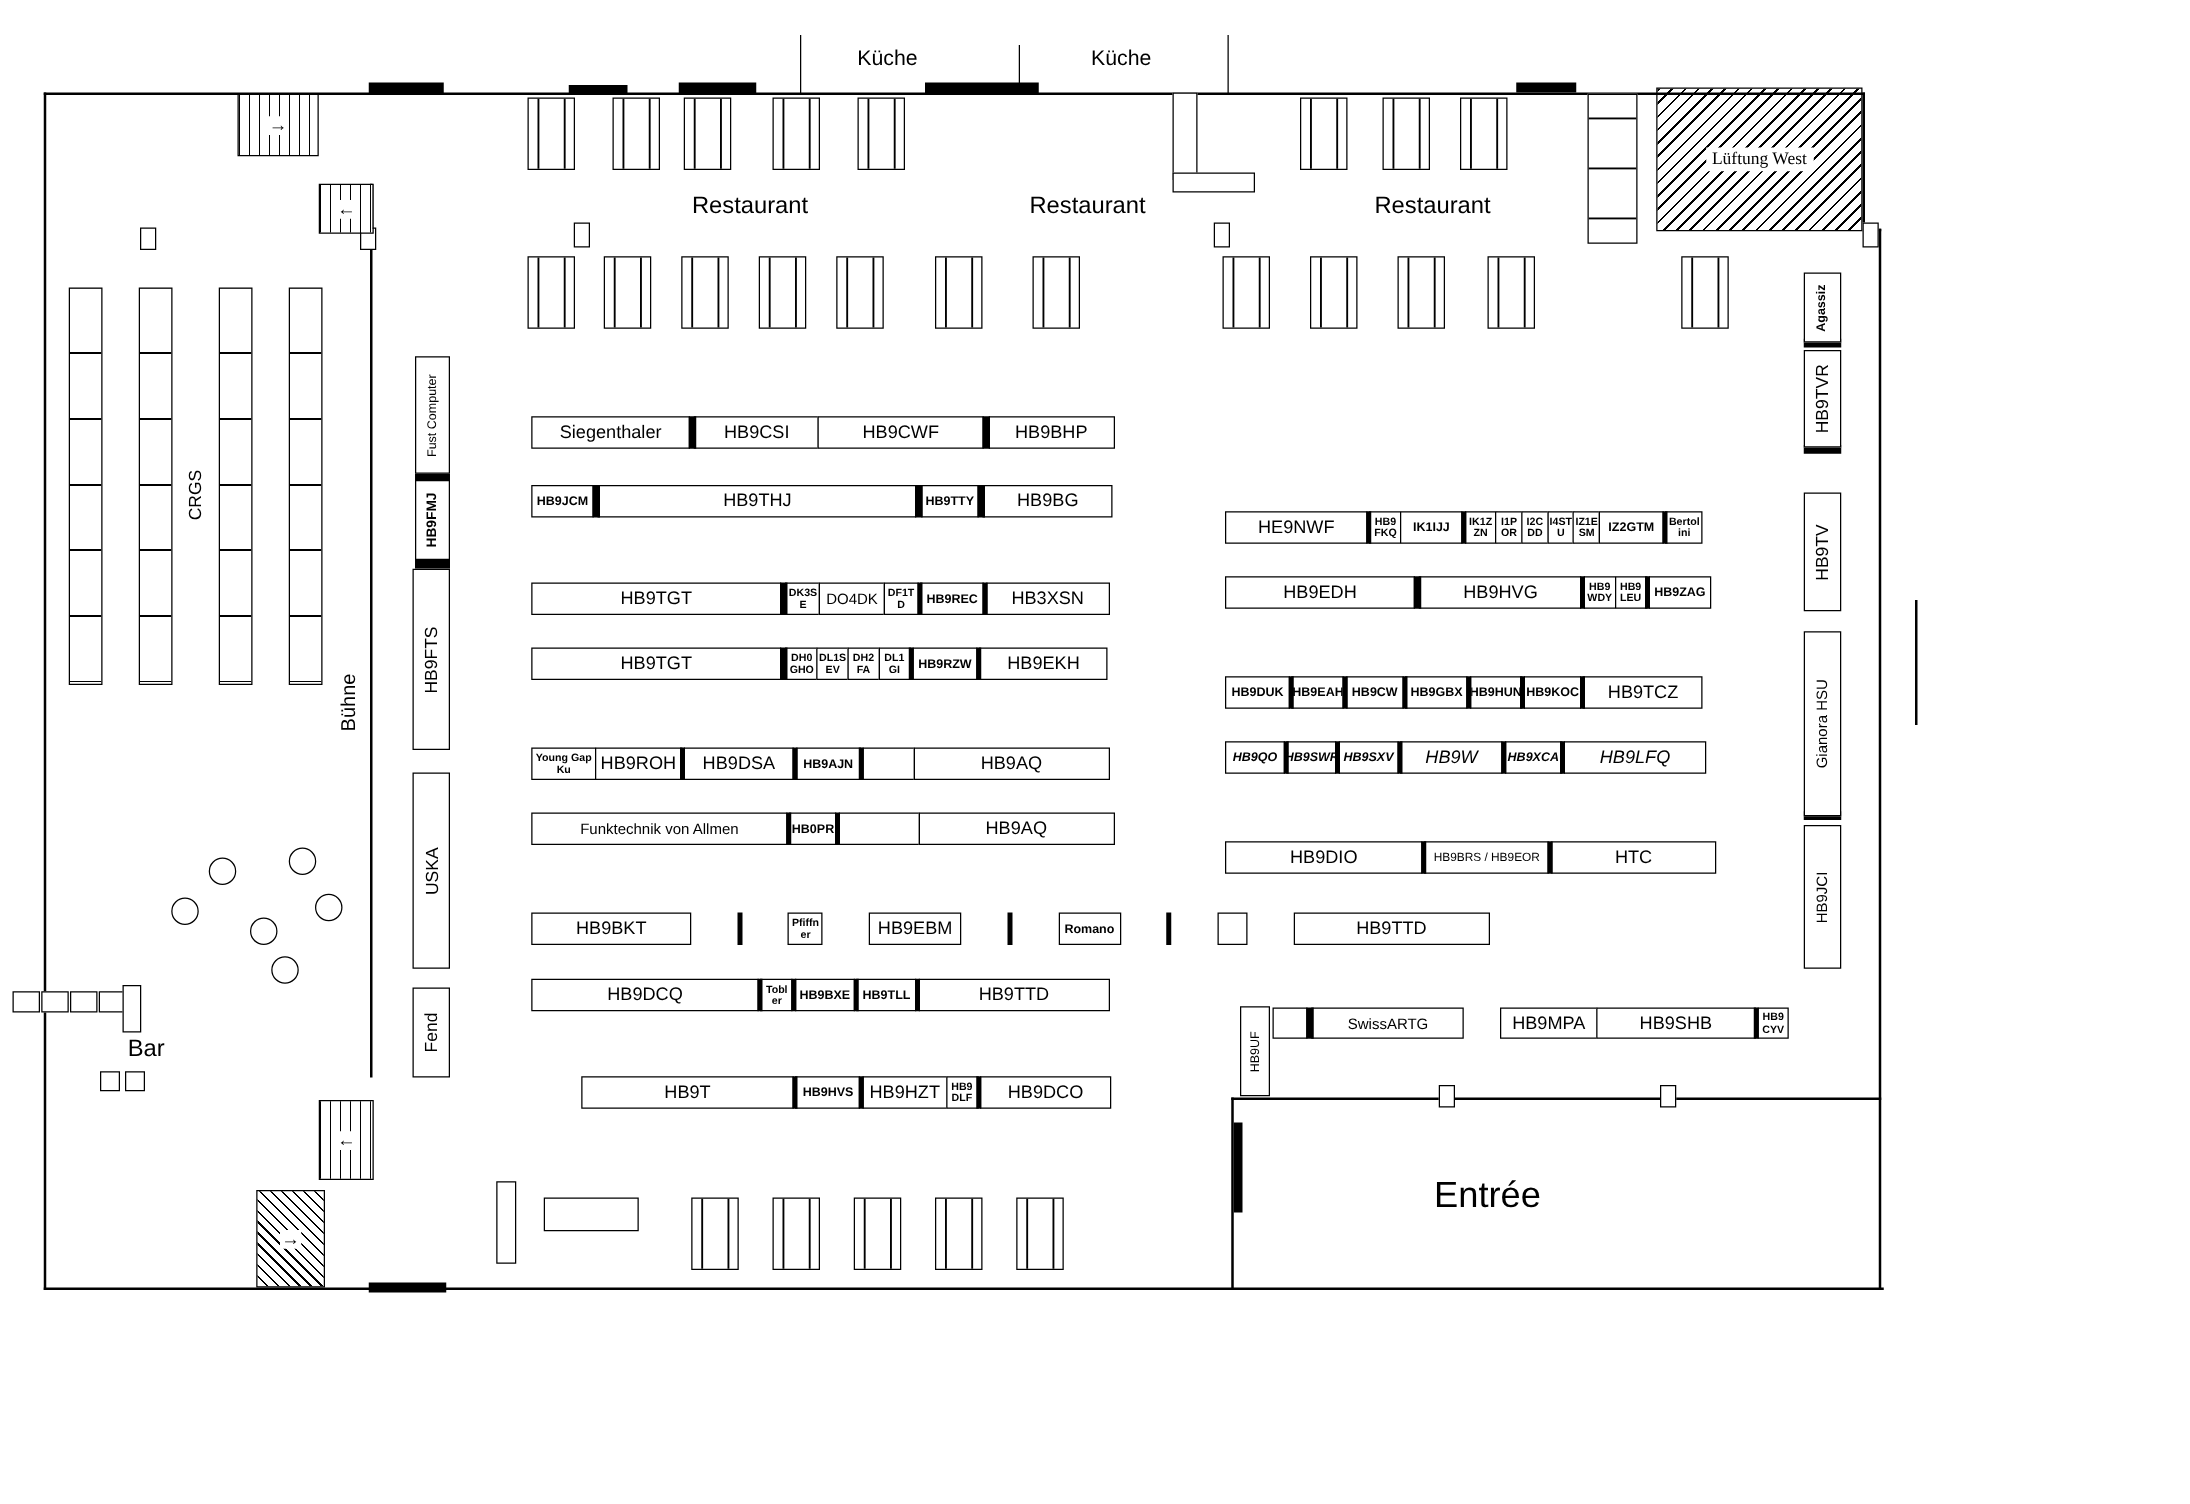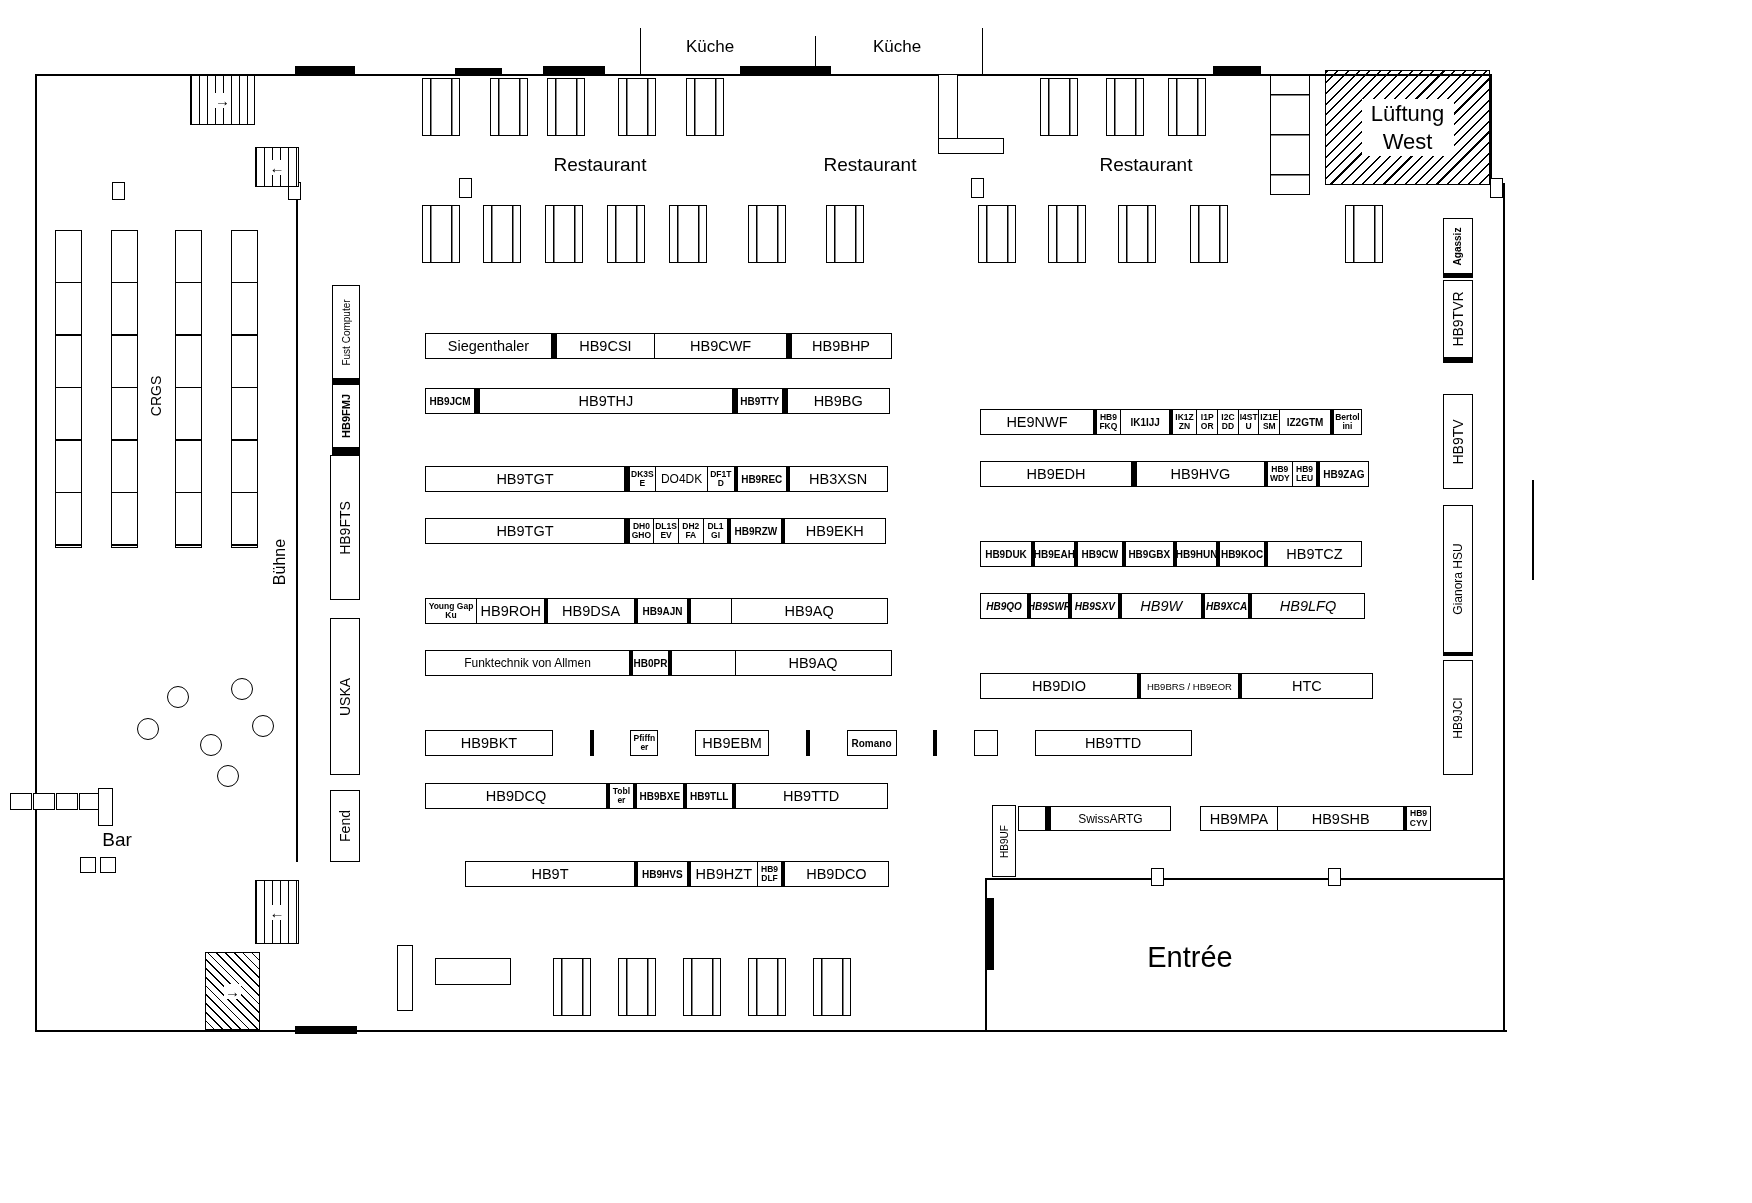--- a/index.html
+++ b/index.html
@@ -58,21 +58,21 @@
   <div class="lbl" style="left:897px;top:47px;font-size:17px;">Küche</div>
   <div class="lbl" style="left:600px;top:165px;font-size:19px;">Restaurant</div>
   <div class="lbl" style="left:870px;top:165px;font-size:19px;">Restaurant</div>
   <div class="lbl" style="left:1146px;top:165px;font-size:19px;">Restaurant</div>
   <div class="lbl" style="left:117px;top:840px;font-size:19px;">Bar</div>
   <div class="lbl" style="left:1190px;top:957px;font-size:29px;">Entrée</div>
   <div class="vlbl" style="left:156px;top:396px;font-size:14px;">CRGS</div>
   <div class="vlbl" style="left:280px;top:562px;font-size:16px;">Bühne</div>
 
   <div class="hatch" style="left:1325px;top:70px;width:165px;height:115px;">
-    <div class="hlbl" style="font-size:22px;max-width:92px;white-space:normal;">Lüftung West</div>
+    <div class="hlbl" style="font-size:14px;max-width:92px;white-space:normal;font-family:Liberation Serif, serif;">Lüftung West</div>
   </div>
 
 <div class="wall" style="left: 35px; top: 74px; width: 1457px; height: 2px;"></div>
     <div class="wall" style="left: 35px; top: 74px; width: 2px; height: 958px;"></div>
     <div class="wall" style="left: 35px; top: 1030px; width: 1472px; height: 2px;"></div>
     <div class="wall" style="left: 1503px; top: 183px; width: 2px; height: 849px;"></div>
     <div class="wall" style="left: 1490px; top: 74px; width: 2px; height: 111px;"></div>
     <div class="wall" style="left: 1490px; top: 183px; width: 15px; height: 2px;"></div>
     <div class="wall" style="left: 296px; top: 147px; width: 2px; height: 715px;"></div>
     <div class="wall" style="left: 985px; top: 878px; width: 520px; height: 2px;"></div>

